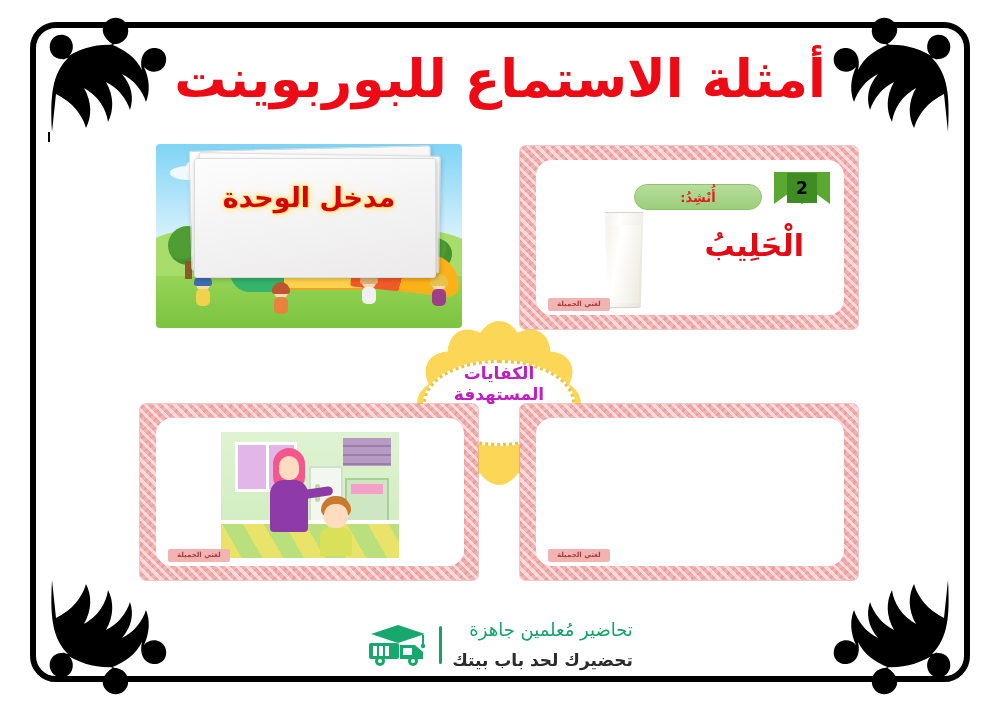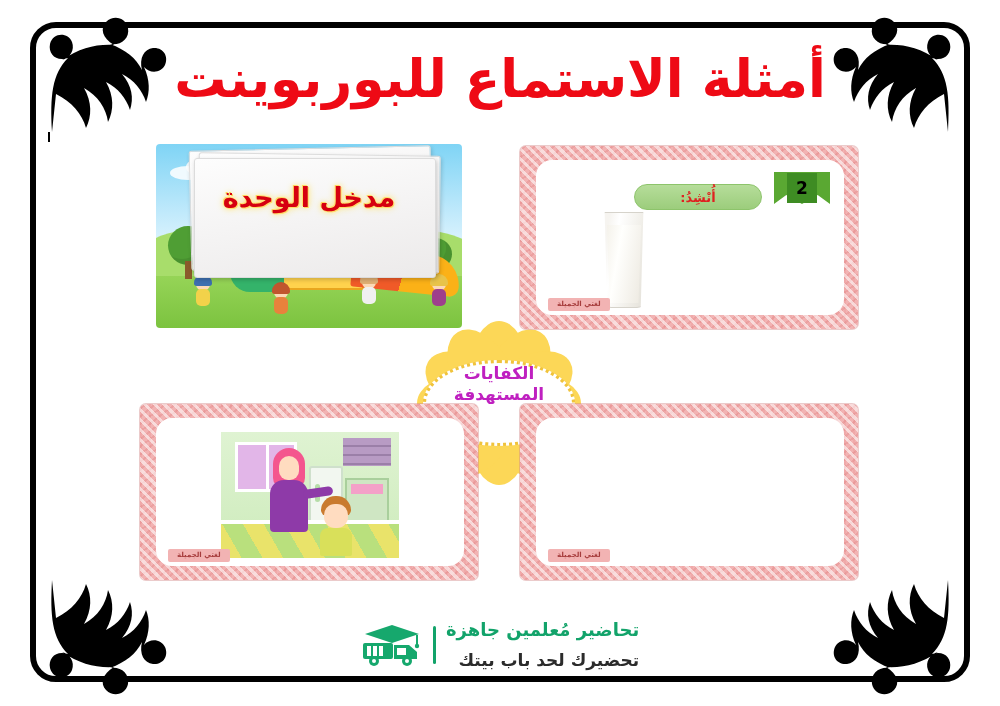--- a/index.html
+++ b/index.html
@@ -293,21 +293,21 @@
 
   
   .brand {
     position: absolute;
     left: 0; right: 0; bottom: 36px;
     display: flex; align-items: center; justify-content: center;
     gap: 10px;
     direction: rtl;
   }
   .brand-text { text-align: right; direction: rtl; color: #14a06a; }
-  .brand-line1 { font-size: 18px; font-weight: 700; color: #12a36a; letter-spacing: .4px; }
+  .brand-line1 { font-size: 18px; font-weight: 400; color: #12a36a; letter-spacing: .4px; }
   .brand-line2 { font-size: 17px; font-weight: 700; color: #2b2b2b; margin-top: 10px; }
   .brand-sep { width: 3px; height: 38px; background: #12a36a; border-radius: 2px; }
   .brand-icon { width: 62px; height: 44px; }
 </style>
 </head>
 <body>
 
 <div id="page">
 
   <div class="frame-rect"></div>
@@ -435,20 +435,21 @@
         <span>أُنْشِدُ:</span>
       </div>
       <div class="ribbon">
         <div class="tails"></div>
         <div class="plate">2</div>
       </div>
       <div class="glass">
         <div class="body"></div>
           <div class="milk"></div>
       </div>
+      <div class="milk-word">الْحَلِيبُ</div>
       <div class="slide-tag">لغتي الجميلة</div>
     </div>
   </div>
 
   <div class="slide" id="slide-kitchen">
     <div class="slide-inner">
       <div class="kitchen-photo">
         <div class="k-window"></div>
         <div class="k-cab"></div>
         <div class="k-fridge"></div>

